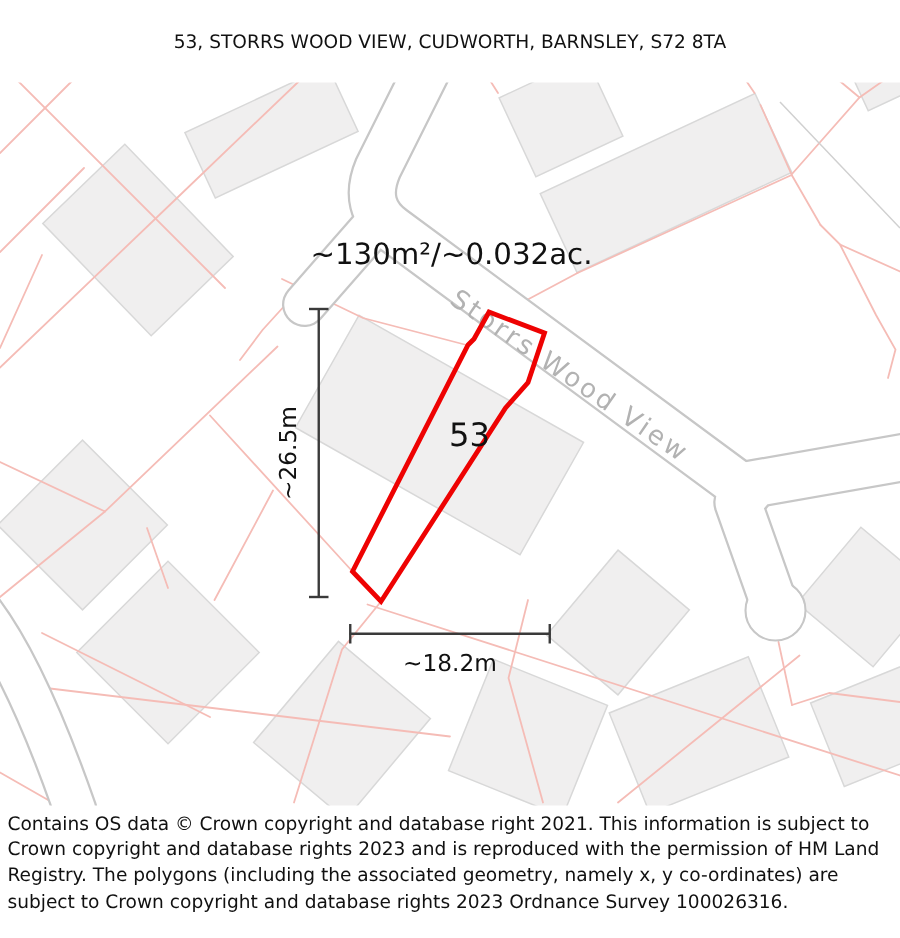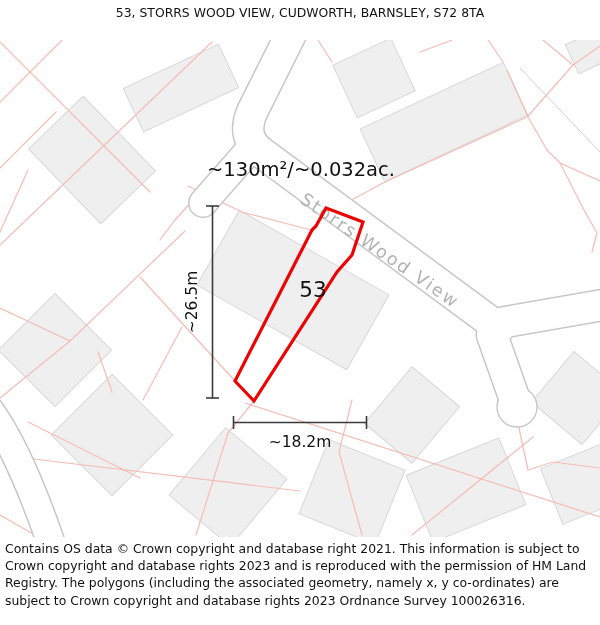--- a/index.html
+++ b/index.html
@@ -3,21 +3,21 @@
 <meta charset="utf-8">
 <style>
   html,body{margin:0;padding:0;background:#fff;}
   .page{
     position:relative; width:600px; height:625px; overflow:hidden;
     background:#ffffff;
     font-family:"DejaVu Sans","Liberation Sans",sans-serif;
     color:#111;
   }
   .header{
-    position:absolute; top:0; left:0; width:600px; height:40px;
+    position:absolute; top:15px; left:0; width:600px; height:40px;
     background:#ffffff; z-index:3; text-align:center;
     padding-top:5px; box-sizing:border-box;
   }
   .header .title{ font-size:12.4px; line-height:16px; color:#111; }
   .header .subtitle{ font-size:12.4px; line-height:16px; color:#111; }
   .map-wrap{ position:absolute; top:38px; left:0; width:600px; height:500px; }
   svg.map{ display:block; }
   svg text{ font-family:"DejaVu Sans","Liberation Sans",sans-serif; }
   .footer{
     position:absolute; top:537px; left:0; width:600px; height:88px;

